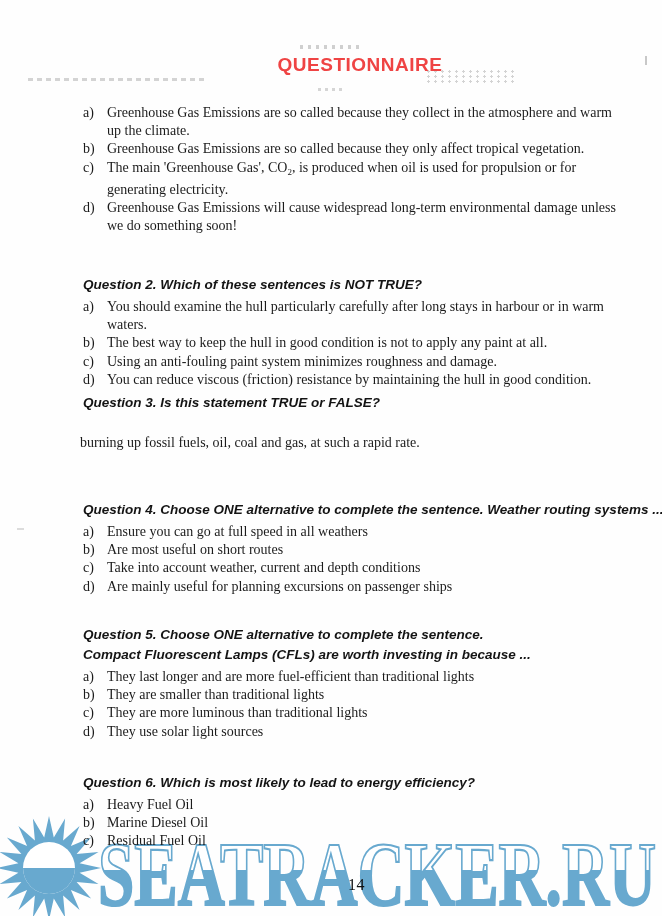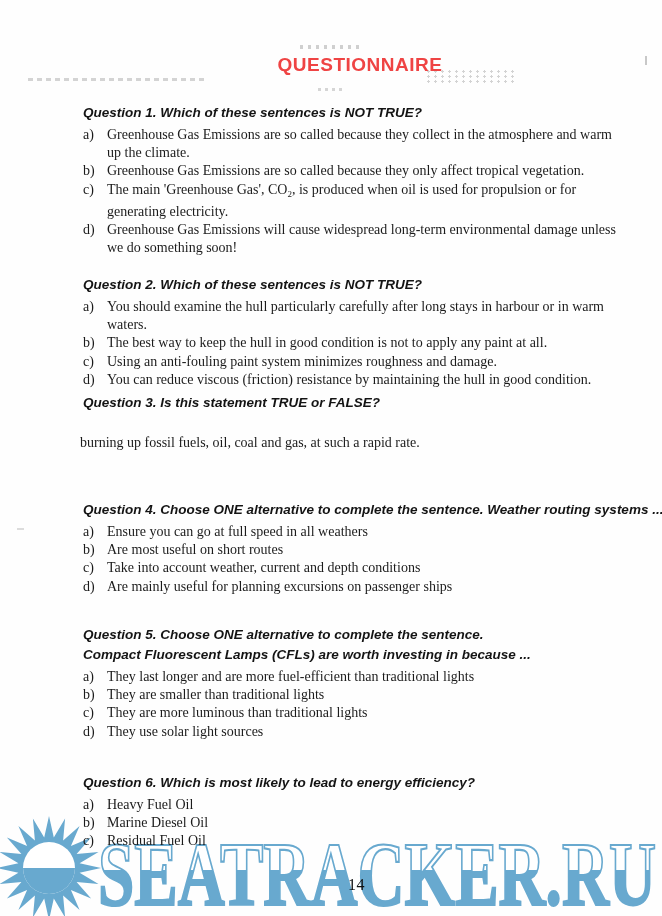--- a/index.html
+++ b/index.html
@@ -71,21 +71,20 @@
 <div class="artifact dash-line"></div>
 <div class="artifact title-top-marks"></div>
 <div class="artifact title-below-marks"></div>
 <div class="artifact title-right-speckle"></div>
 <div class="artifact corner-mark"></div>
 <div class="artifact margin-dot"></div>
 
 <div class="page-title">QUESTIONNAIRE</div>
 
 <div class="q" style="top:104px">
-  <div class="q-head">Question 1. Which of these sentences is NOT TRUE?</div>
   <div class="opts">
     <div class="opt">
       <span class="letter">a)</span>
       <span class="text"><span class="ln">Greenhouse Gas Emissions are so called because they collect in the atmosphere and warm</span><br><span class="ln">up the climate.</span></span>
     </div>
     <div class="opt">
       <span class="letter">b)</span>
       <span class="text"><span class="ln">Greenhouse Gas Emissions are so called because they only affect tropical vegetation.</span></span>
     </div>
     <div class="opt">

